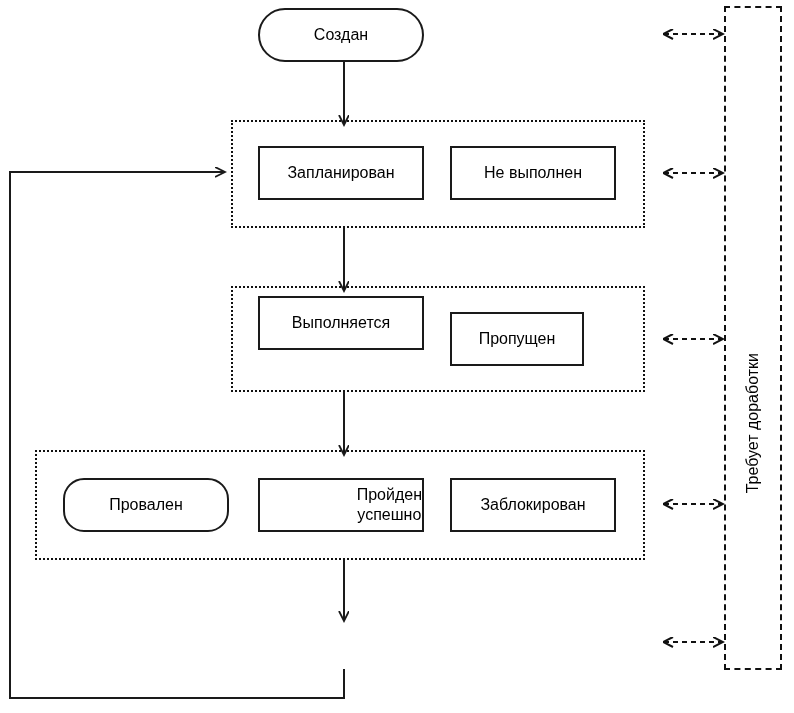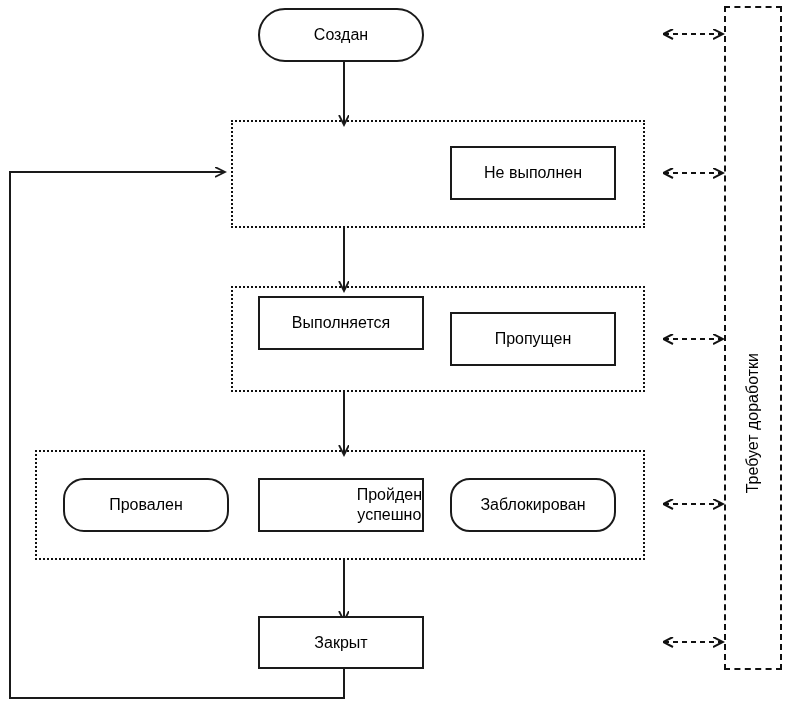--- a/index.html
+++ b/index.html
@@ -127,50 +127,50 @@
   <div class="group" style="left:231px; top:120px; width:414px; height:108px;"></div>
 
   <div class="group" style="left:231px; top:286px; width:414px; height:106px;"></div>
 
   <div class="group" style="left:35px; top:450px; width:610px; height:110px;"></div>
 
   <div class="node" style="left:258px; top:8px; width:166px; height:54px;border-radius:27px;">
     <span>Создан</span>
   </div>
 
+  <div class="node" style="left:258px; top:146px; width:166px; height:54px;">
+    <span>Запланирован</span>
+  </div>
 
   <div class="node bold" style="left:450px; top:146px; width:166px; height:54px;">
     <span>Не выполнен</span>
   </div>
 
   <div class="node" style="left:258px; top:296px; width:166px; height:54px;">
     <span>Выполняется</span>
   </div>
 
-  <div class="node bold" style="left:450px; top:312px; width:166px; height:54px;">
+  <div class="node bold" style="left:450px; top:312px; width:134px; height:54px;">
     <span>Пропущен</span>
   </div>
 
   <div class="node bold" style="left:63px; top:478px; width:166px; height:54px;border-radius:21px;">
     <span>Провален</span>
   </div>
 
   <div class="node bold" style="left:258px; top:478px; width:166px; height:54px;justify-content:flex-end;">
     <span>
       <span>Пройден</span><br>
       <span>успешно</span>
     </span>
   </div>
 
-  <div class="node bold" style="left:450px; top:478px; width:166px; height:54px;border-radius:20px;">
+  <div class="node bold" style="left:450px; top:478px; width:166px; height:54px;">
     <span>Заблокирован</span>
   </div>
 
-  <div class="node" style="left:258px; top:616px; width:166px; height:53px;">
-    <span>Закрыт</span>
-  </div>
 
   <div class="rework" style="left:724px; top:6px; width:58px; height:664px;"></div>
   <div class="vlabel-wrap">
     <div class="vlabel-inner">Требует доработки</div>
   </div>
 
 </div>
 
 </body></html>

